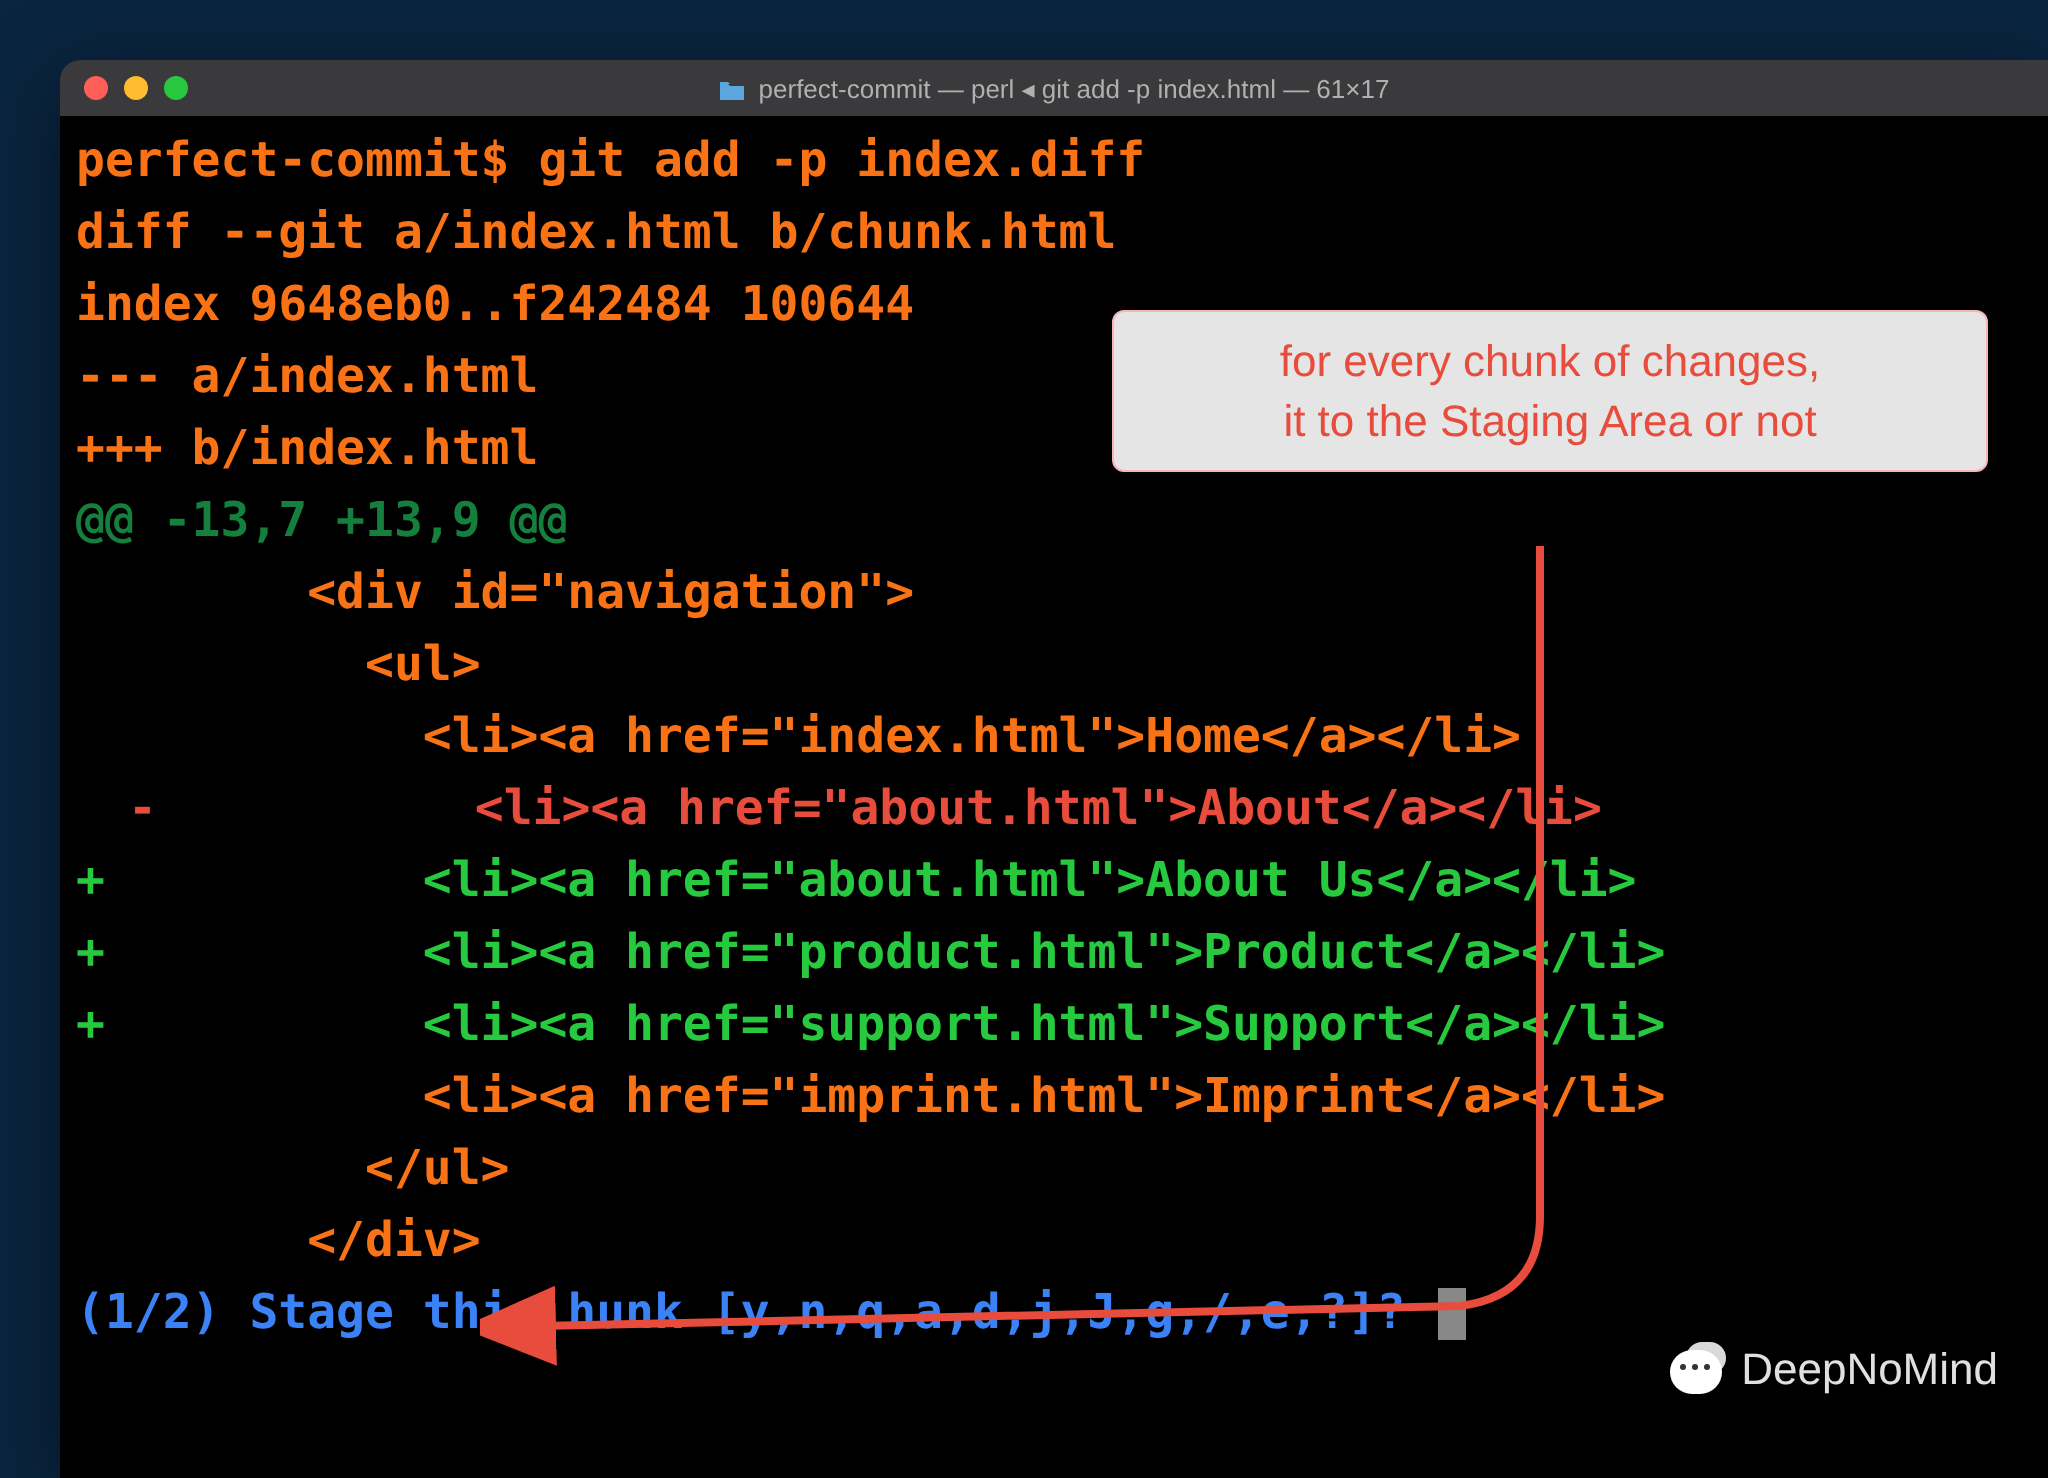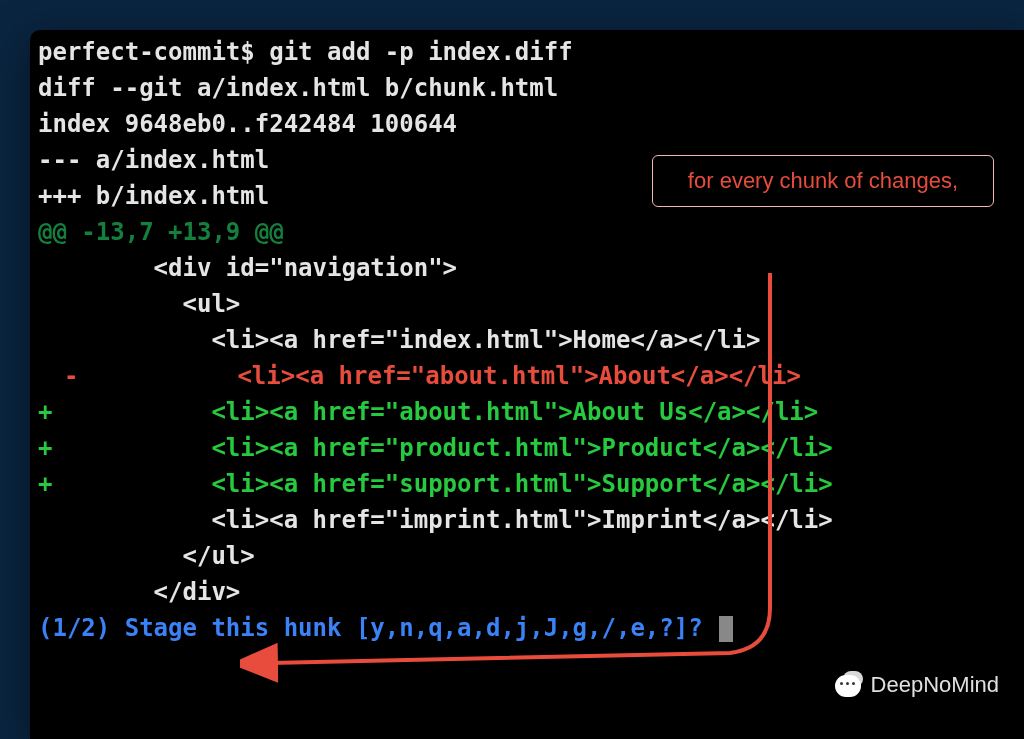--- a/index.html
+++ b/index.html
@@ -66,48 +66,48 @@
       display: inline-block;
     }
     .terminal {
       padding: 4px 8px;
       font-size: 24px;
       line-height: 1.5;
       color: #fff;
       white-space: pre;
       font-weight: bold;
     }
-    .c-white { color: #e5e5e5; margin-top: 20px; }
+    .c-white { color: #f97316; margin-top: 20px; }
     .c-cyan { color: #15803d; }
     .c-red { color: #e74c3c; margin-left: 26px; }
     .c-green { color: #27c93f; }
     .c-blue { color: #3b82f6; }
     .cursor-block {
       display: inline-block;
       width: 14px;
       height: 26px;
       background: #888;
       vertical-align: text-bottom;
       margin-left: 2px;
     }
     .callout {
       position: absolute;
       top: 155px;
       right: 30px;
-      background: #000000;
+      background: #e5e5e5;
       color: #e74c3c;
       border: 1px solid #f5b5b9;
       border-radius: 6px;
       padding: 10px 16px;
       font-family: -apple-system, "Helvetica Neue", sans-serif;
       font-size: 22px;
       font-weight: 500;
       line-height: 1.35;
       text-align: center;
-      width: 342px;
+      width: 438px;
       z-index: 10;
     }
     .arrow-svg {
       position: absolute;
       top: 268px;
       left: 240px;
       width: 550px;
       height: 420px;
       z-index: 5;
       pointer-events: none;
@@ -147,20 +147,35 @@
       width: 3px;
       height: 3px;
       background: #333;
       border-radius: 50%;
     }
   </style>
 </head>
 <body>
 
 <div class="window">
+  <div class="titlebar">
+    <div class="traffic-lights">
+      <div class="light red"></div>
+      <div class="light yellow"></div>
+      <div class="light green"></div>
+    </div>
+    <div class="title-text">
+      <span class="folder-icon">
+        <svg viewBox="0 0 14 11" width="14" height="11">
+            <path fill="#5aa7e0" d="M1 2 L5 2 L6 3 L13 3 L13 10 L1 10 Z M1 1 L5 1 L6 2 L1 2 Z"></path>
+          </svg>
+      </span>
+      <span>perfect-commit — perl ◂ git add -p index.html — 61×17</span>
+    </div>
+  </div>
 
   <div class="terminal"><span class="c-white">perfect-commit$ </span><span class="c-white">git add -p index.diff</span>
 <span class="c-white">diff --git a/index.html b/chunk.html</span>
 <span class="c-white">index 9648eb0..f242484 100644</span>
 <span class="c-white">--- a/index.html</span>
 <span class="c-white">+++ b/index.html</span>
 <span class="c-cyan">@@ -13,7 +13,9 @@</span>
 <span class="c-white">        &lt;div id="navigation"&gt;</span>
 <span class="c-white">          &lt;ul&gt;</span>
 <span class="c-white">            &lt;li&gt;&lt;a href="index.html"&gt;Home&lt;/a&gt;&lt;/li&gt;</span>
@@ -169,20 +184,21 @@
 <span class="c-green">+           &lt;li&gt;&lt;a href="product.html"&gt;Product&lt;/a&gt;&lt;/li&gt;</span>
 <span class="c-green">+           &lt;li&gt;&lt;a href="support.html"&gt;Support&lt;/a&gt;&lt;/li&gt;</span>
 <span class="c-white">            &lt;li&gt;&lt;a href="imprint.html"&gt;Imprint&lt;/a&gt;&lt;/li&gt;</span>
 <span class="c-white">          &lt;/ul&gt;</span>
 <span class="c-white">        &lt;/div&gt;</span>
 <span class="c-blue">(1/2) Stage this hunk [y,n,q,a,d,j,J,g,/,e,?]? </span><span class="cursor-block"></span></div>
 </div>
 
 <div class="callout">
   <div>for every chunk of changes,</div>
+  <div>it to the Staging Area or not</div>
 </div>
 
 <svg class="arrow-svg" viewBox="0 0 550 420">
   <defs>
     <marker id="arrowhead" markerWidth="12" markerHeight="10" refX="2" refY="5" orient="auto">
       <polygon points="0 0, 12 5, 0 10" fill="#e74c3c"></polygon>
     </marker>
   </defs>
   <path d="M 530 5 L 530 340 Q 530 380 490 385 L 30 395" stroke="#e74c3c" stroke-width="4" fill="none" marker-end="url(#arrowhead)"></path>
 </svg>

